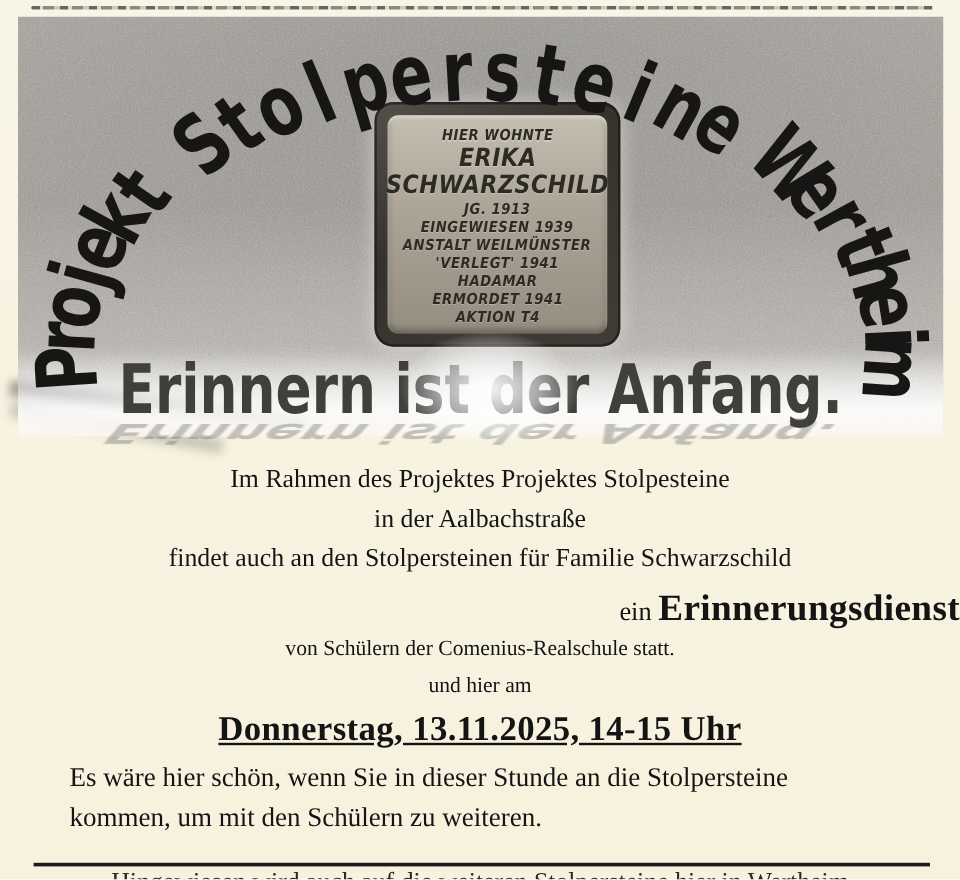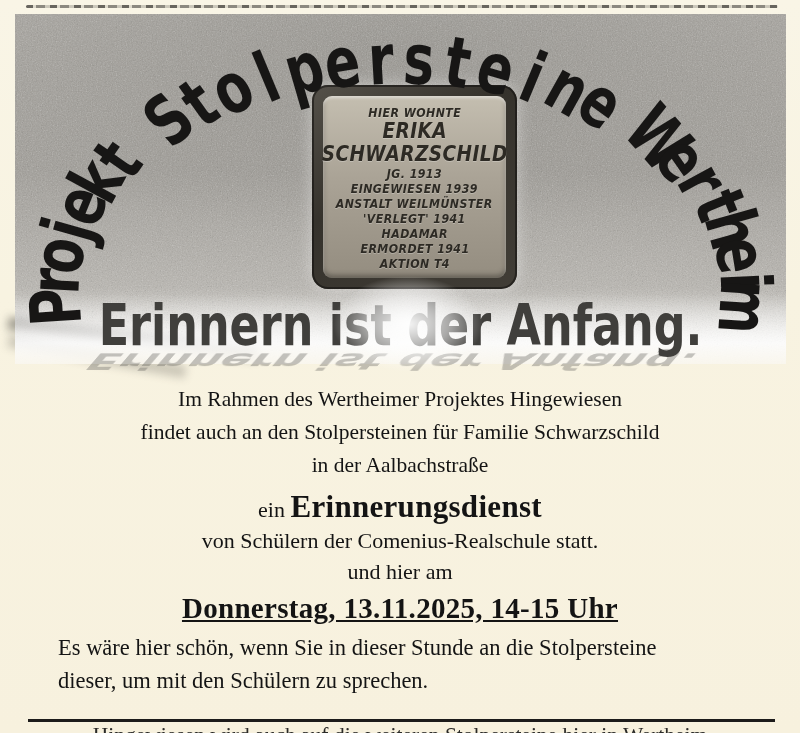--- a/index.html
+++ b/index.html
@@ -64,24 +64,24 @@
   .tagline-shadow{
     color:#5d5c58;opacity:.35;filter:blur(1px);
     transform-origin:50% 96%;
     transform:scaleX(.78) skewX(-48deg) scaleY(-.40);
   }
   .light-streak{position:absolute;left:318px;top:262px;width:150px;height:96px;
     background:radial-gradient(closest-side,rgba(255,255,255,.95),rgba(255,255,255,.55) 55%,rgba(255,255,255,0));}
   
   .content{position:absolute;top:383px;left:0;width:800px;text-align:center;}
   .intro{font-size:21.5px;line-height:33px;}
-  .service{margin-top:7px;}
+  .service{margin-top:7px;text-align:right;}
   .service .pre{font-size:22px;}
   .service .big{font-size:31px;font-weight:bold;letter-spacing:.3px;}
-  .mid{font-size:22px;line-height:31px;}
+  .mid{font-size:18px;line-height:31px;}
   .date-line{font-size:29px;font-weight:bold;margin-top:5px;letter-spacing:.3px;text-decoration:underline;}
   .closing{text-align:left;margin:7px 48px 0 58px;font-size:22.5px;line-height:32.5px;}
   .signature{text-align:right;margin:3px 54px 0 0;font-size:19px;font-weight:bold;font-style:italic;}
   .rule{position:absolute;top:719px;left:28px;right:25px;height:2.5px;background:#1c1b1a;}
   .cutoff{position:absolute;top:723px;left:0;right:0;text-align:center;
     font-size:21.5px;color:#2a2a28;white-space:nowrap;}
 </style>
 </head>
 <body>
 
@@ -149,29 +149,29 @@
       <span class="arc-ch" style="left: 682.492px; top: 158.82px; transform: translate(-50%, -50%) rotate(54.9667deg) scaleX(0.74);">e</span>
       <span class="arc-ch" style="left: 703px; top: 181.062px; transform: translate(-50%, -50%) rotate(61.4333deg) scaleX(0.74);">r</span>
       <span class="arc-ch" style="left: 719.652px; top: 204.716px; transform: translate(-50%, -50%) rotate(67.9deg) scaleX(0.74);">t</span>
       <span class="arc-ch" style="left: 732.237px; top: 229.481px; transform: translate(-50%, -50%) rotate(74.3667deg) scaleX(0.74);">h</span>
       <span class="arc-ch" style="left: 740.594px; top: 255.041px; transform: translate(-50%, -50%) rotate(80.8333deg) scaleX(0.74);">e</span>
       <span class="arc-ch" style="left: 744.617px; top: 281.071px; transform: translate(-50%, -50%) rotate(87.3deg) scaleX(0.74);">i</span>
       <span class="arc-ch" style="left: 744.255px; top: 307.241px; transform: translate(-50%, -50%) rotate(93.7667deg) scaleX(0.74);">m</span>
     </div>
 
   <div class="content">
-    <div class="intro">Im Rahmen des Wertheimer Projektes Hingewiesen</div>
+    <div class="intro">Im Rahmen des Projektes Projektes Stolpesteine</div>
+    <div class="intro">in der Aalbachstraße</div>
     <div class="intro">findet auch an den Stolpersteinen für Familie Schwarzschild</div>
-    <div class="intro">in der Aalbachstraße</div>
     <div class="service"><span class="pre">ein </span><span class="big">Erinnerungsdienst</span></div>
     <div class="mid">von Schülern der Comenius-Realschule statt.</div>
     <div class="mid">und hier am</div>
     <div class="date-line">Donnerstag, 13.11.2025, 14-15 Uhr</div>
     <div class="closing">
       <span>Es wäre hier schön, wenn Sie in dieser Stunde an die Stolpersteine</span><br>
-      <span>dieser, um mit den Schülern zu sprechen.</span>
+      <span>kommen, um mit den Schülern zu weiteren.</span>
     </div>
   </div>
 
   <div class="rule"></div>
   <div class="cutoff">Hingewiesen wird auch auf die weiteren Stolpersteine hier in Wertheim</div>
 
 </div>
 
 </body></html>

